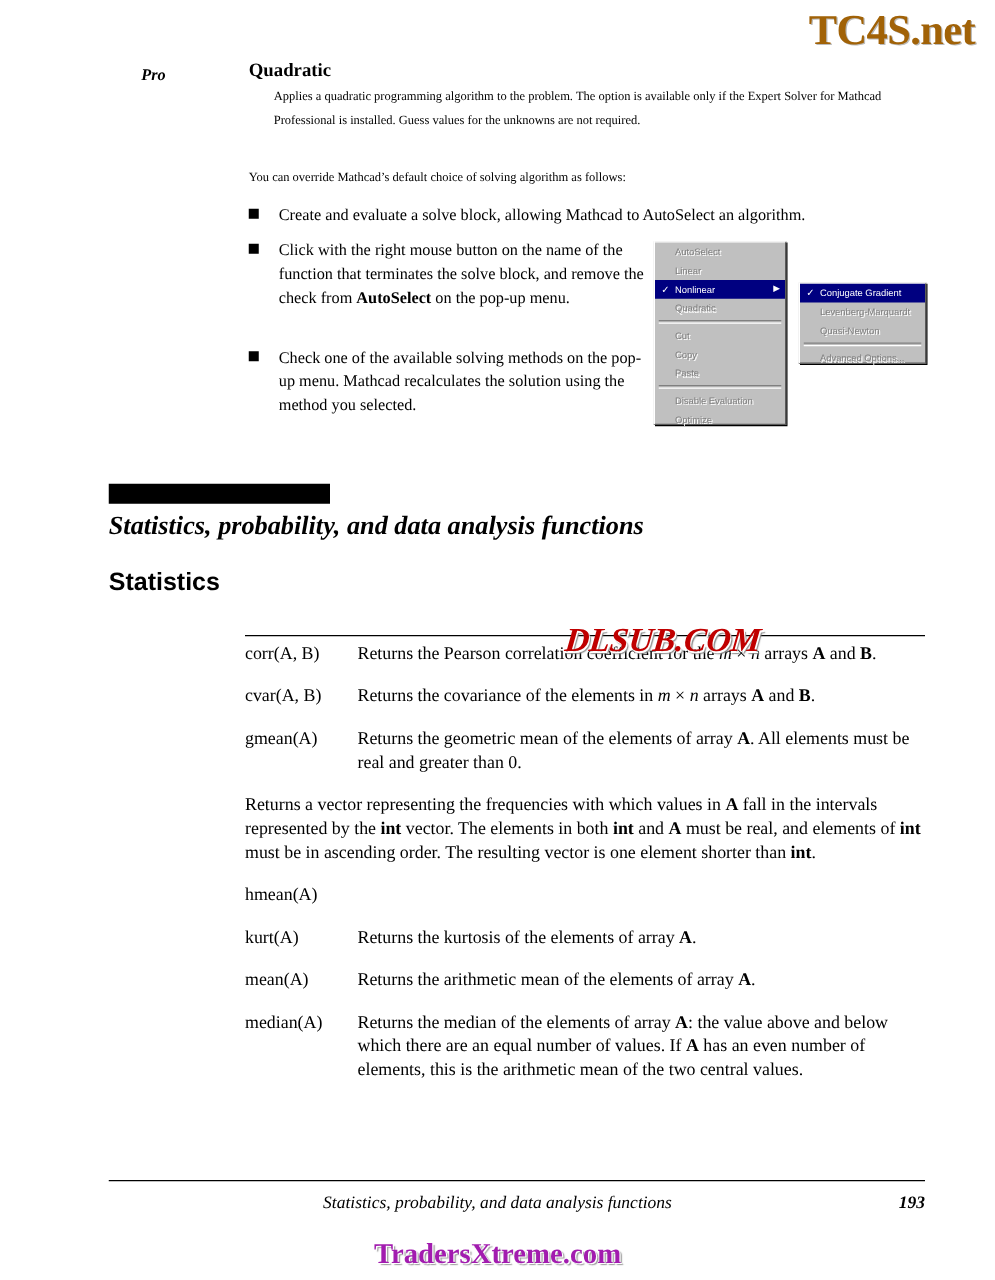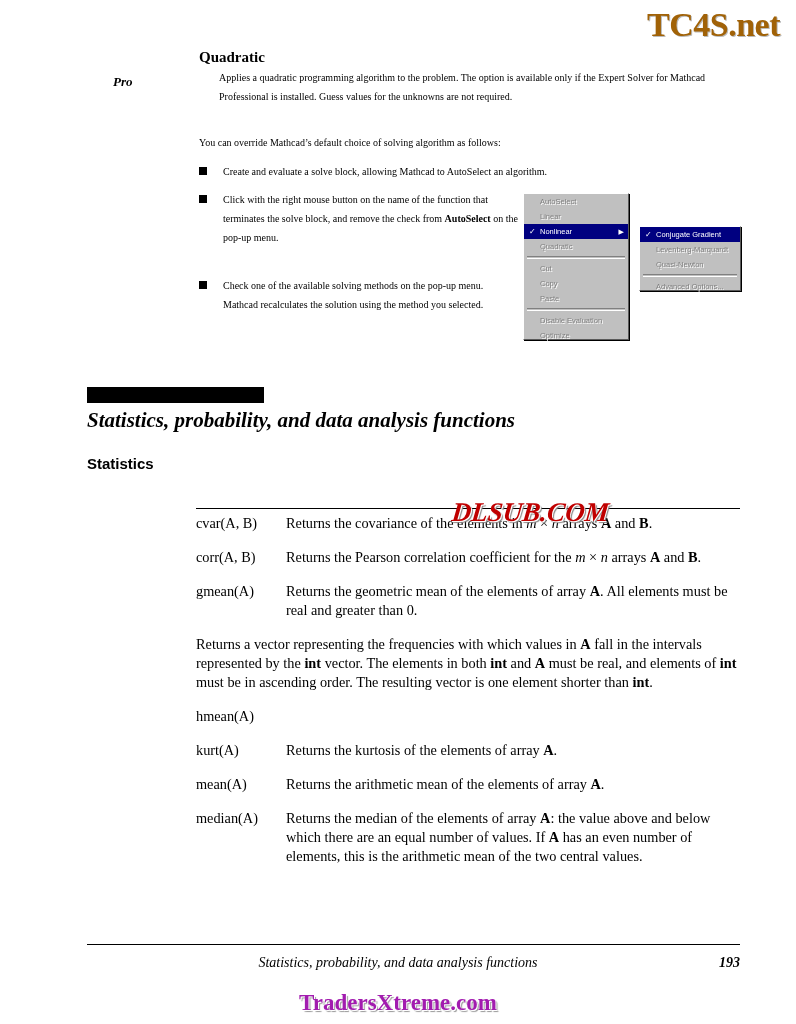--- a/index.html
+++ b/index.html
@@ -61,21 +61,20 @@
     height: 1024px;
   }
 
   .pro-label {
     position: absolute;
     left: 113px;
     top: 52px;
     font-size: 13px;
     font-weight: bold;
     font-style: italic;
-    margin-top: 22px;
   }
 
   .quad-title {
     position: absolute;
     left: 199px;
     top: 49px;
     font-size: 15px;
     font-weight: bold;
   }
 
@@ -93,21 +92,21 @@
     position: absolute;
     left: 199px;
     top: 133px;
     width: 545px;
     font-size: 10px;
     line-height: 19px;
   }
 
   .bullet-block {
     position: absolute;
-    font-size: 10px;
+    font-size: 13px;
     line-height: 19px;
   }
   .bullet-sq {
     position: absolute;
     left: 0;
     top: 5px;
     width: 8px;
     height: 8px;
     background: #000000;
   }
@@ -198,21 +197,21 @@
     left: 87px;
     top: 408px;
     font-size: 21px;
     font-weight: bold;
     font-style: italic;
   }
   .sub-head {
     position: absolute;
     left: 87px;
     top: 455px;
-    font-size: 15px;
+    font-size: 20px;
     font-weight: bold;
     font-family: "Liberation Sans", sans-serif;
   }
 
   
   .rule-top {
     position: absolute;
     left: 196px;
     top: 508px;
     width: 544px;
@@ -354,26 +353,26 @@
 
   </div>
 
   <div class="black-bar"></div>
   <div class="section-title">Statistics, probability, and data analysis functions</div>
   <div class="sub-head">Statistics</div>
 
   <div class="rule-top"></div>
   <div class="fn-table" id="fn-table">
       <div class="fn-row">
+        <div class="fn-name">corr(A, B)</div>
+        <div class="fn-desc">Returns the Pearson correlation coefficient for the <i>m</i> × <i>n</i> arrays <b>A</b> and <b>B</b>.</div>
+      </div>
+      <div class="fn-row">
         <div class="fn-name">cvar(A, B)</div>
         <div class="fn-desc">Returns the covariance of the elements in <i>m</i> × <i>n</i> arrays <b>A</b> and <b>B</b>.</div>
-      </div>
-      <div class="fn-row">
-        <div class="fn-name">corr(A, B)</div>
-        <div class="fn-desc">Returns the Pearson correlation coefficient for the <i>m</i> × <i>n</i> arrays <b>A</b> and <b>B</b>.</div>
       </div>
       <div class="fn-row">
         <div class="fn-name">gmean(A)</div>
         <div class="fn-desc">Returns the geometric mean of the elements of array <b>A</b>. All elements must be real and greater than 0.</div>
       </div>
       <div class="fn-row">
         <div class="fn-desc">Returns a vector representing the frequencies with which values in <b>A</b> fall in the intervals represented by the <b>int</b> vector. The elements in both <b>int</b> and <b>A</b> must be real, and elements of <b>int</b> must be in ascending order. The resulting vector is one element shorter than <b>int</b>.</div>
       </div>
       <div class="fn-row">
         <div class="fn-name">hmean(A)</div>

